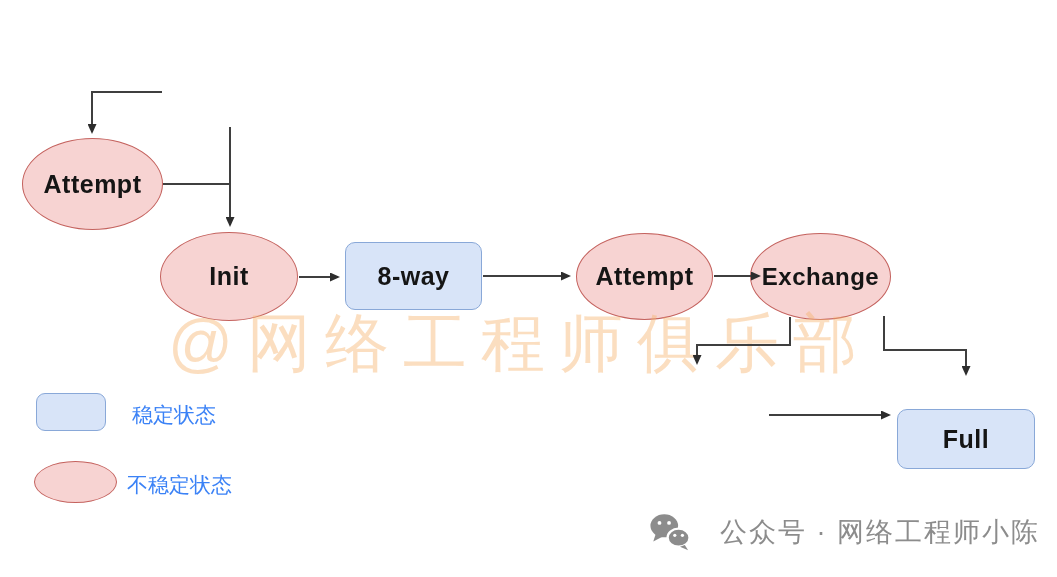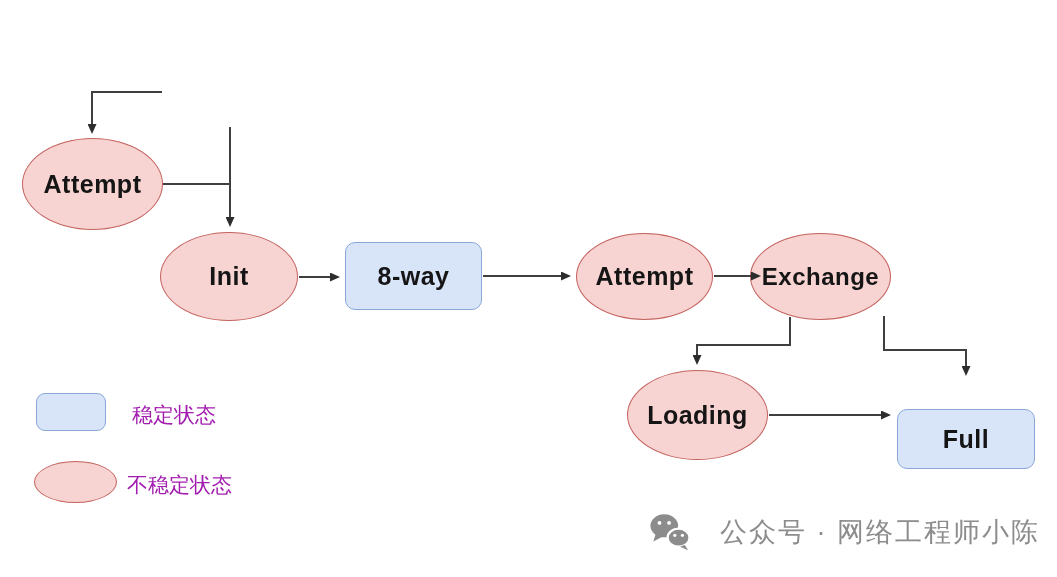--- a/index.html
+++ b/index.html
@@ -47,21 +47,21 @@
   .legend-swatch-rect {
     position:absolute; left:36px; top:393px; width:70px; height:38px;
     box-sizing:border-box; background:var(--stable-fill,#d8e4f8);
     border:1.5px solid var(--stable-border,#89a8d8); border-radius:9px;
   }
   .legend-swatch-ellipse {
     position:absolute; left:34px; top:461px; width:83px; height:42px;
     box-sizing:border-box; background:var(--unstable-fill,#f2c9c6);
     border:1.5px solid var(--unstable-border,#c4625e); border-radius:50%;
   }
-  .legend-label { position:absolute; font-size:21px; color:#a21caf; }
+  .legend-label { position:absolute; font-size:21px; color:#3b82f6; }
   #legend-label-stable   { left:132px; top:401px; }
   #legend-label-unstable { left:127px; top:471px; }
 
   
   #footer {
     position:absolute; left:649px; top:512px; display:flex;
     align-items:center; gap:29px; z-index:2;
   }
   #footer-text {
     font-size:27px; color:var(--footer-text,#8c8c8c); letter-spacing:2px;
@@ -71,23 +71,23 @@
 </head>
 <body>
 
 <div id="canvas">
 
   <div class="node unstable" id="node-attempt">Attempt</div>
   <div class="node unstable" id="node-init">Init</div>
   <div class="node stable" id="node-2way">8-way</div>
   <div class="node unstable" id="node-exstart">Attempt</div>
   <div class="node unstable" id="node-exchange">Exchange</div>
-  <div class="node unstable" id="node-loading">Loading</div>
   <div class="node stable" id="node-full">Full</div>
 
+  <div id="watermark">@网络工程师俱乐部</div>
 
   <svg id="arrows" width="1057" height="577">
     <defs>
       <marker id="ah" markerUnits="userSpaceOnUse" markerWidth="10" markerHeight="9" refX="8" refY="4.5" orient="auto">
         <path d="M0,0 L10,4.5 L0,9 Z" fill="#2d2d2d"></path>
       </marker>
     </defs>
     <g fill="none" stroke="#3f3f3f" stroke-width="2">
       <path d="M 162 92 L 92 92 L 92 132" marker-end="url(#ah)"></path>
       <path d="M 230 127 L 230 225" marker-end="url(#ah)"></path>

